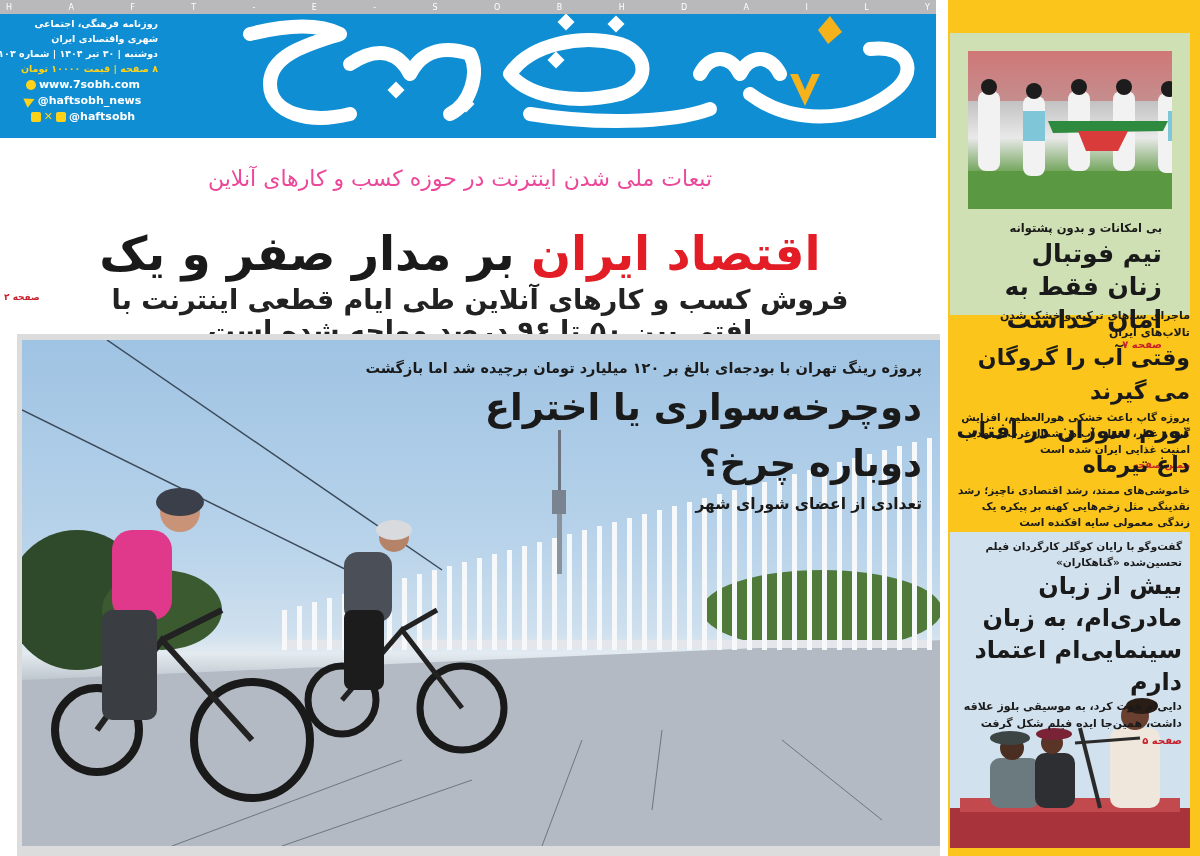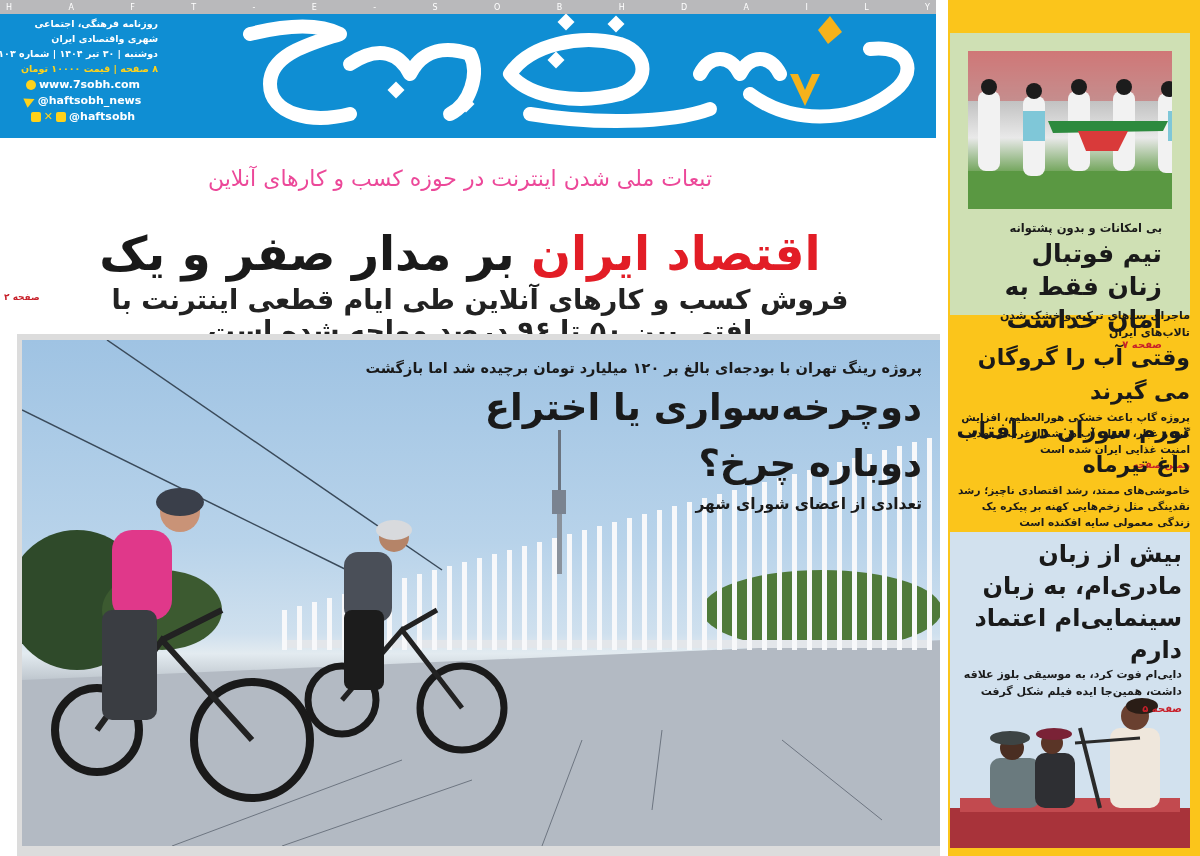--- a/index.html
+++ b/index.html
@@ -291,20 +291,21 @@
   </div>
 
   <div class="sbox" style="top:414px;">
     <div class="h">تورم سوزان در آفتاب داغ تیرماه</div>
     <div class="b">خاموشی‌های ممتد، رشد اقتصادی ناچیز؛ رشد نقدینگی مثل زخم‌هایی کهنه بر پیکره یک زندگی معمولی سایه افکنده است</div>
     <div class="ref">صفحه ۲</div>
   </div>
 
   <div class="card4">
     <div class="card4-text">
+      <div class="k">گفت‌وگو با رایان کوگلر کارگردان فیلم تحسین‌شده «گناهکاران»</div>
       <div class="h">بیش از زبان مادری‌ام، به زبان سینمایی‌ام اعتماد دارم</div>
       <div class="b">دایی‌ام فوت کرد، به موسیقی بلوز علاقه داشت، همین‌جا ایده فیلم شکل گرفت</div>
       <div class="ref">صفحه ۵</div>
     </div>
     <svg class="card4-img" viewBox="0 0 240 180" title="کارگردان در حال هدایت دو بازیگر در یک خودروی قدیمی قرمز">
       <rect x="0" y="140" width="240" height="40" fill="#a8333a"></rect>
       <rect x="10" y="130" width="220" height="14" fill="#c24a4f"></rect>
 
       <rect x="160" y="60" width="50" height="80" rx="10" fill="#efe7dc"></rect>
       <circle cx="185" cy="48" r="14" fill="#6a4030"></circle>

